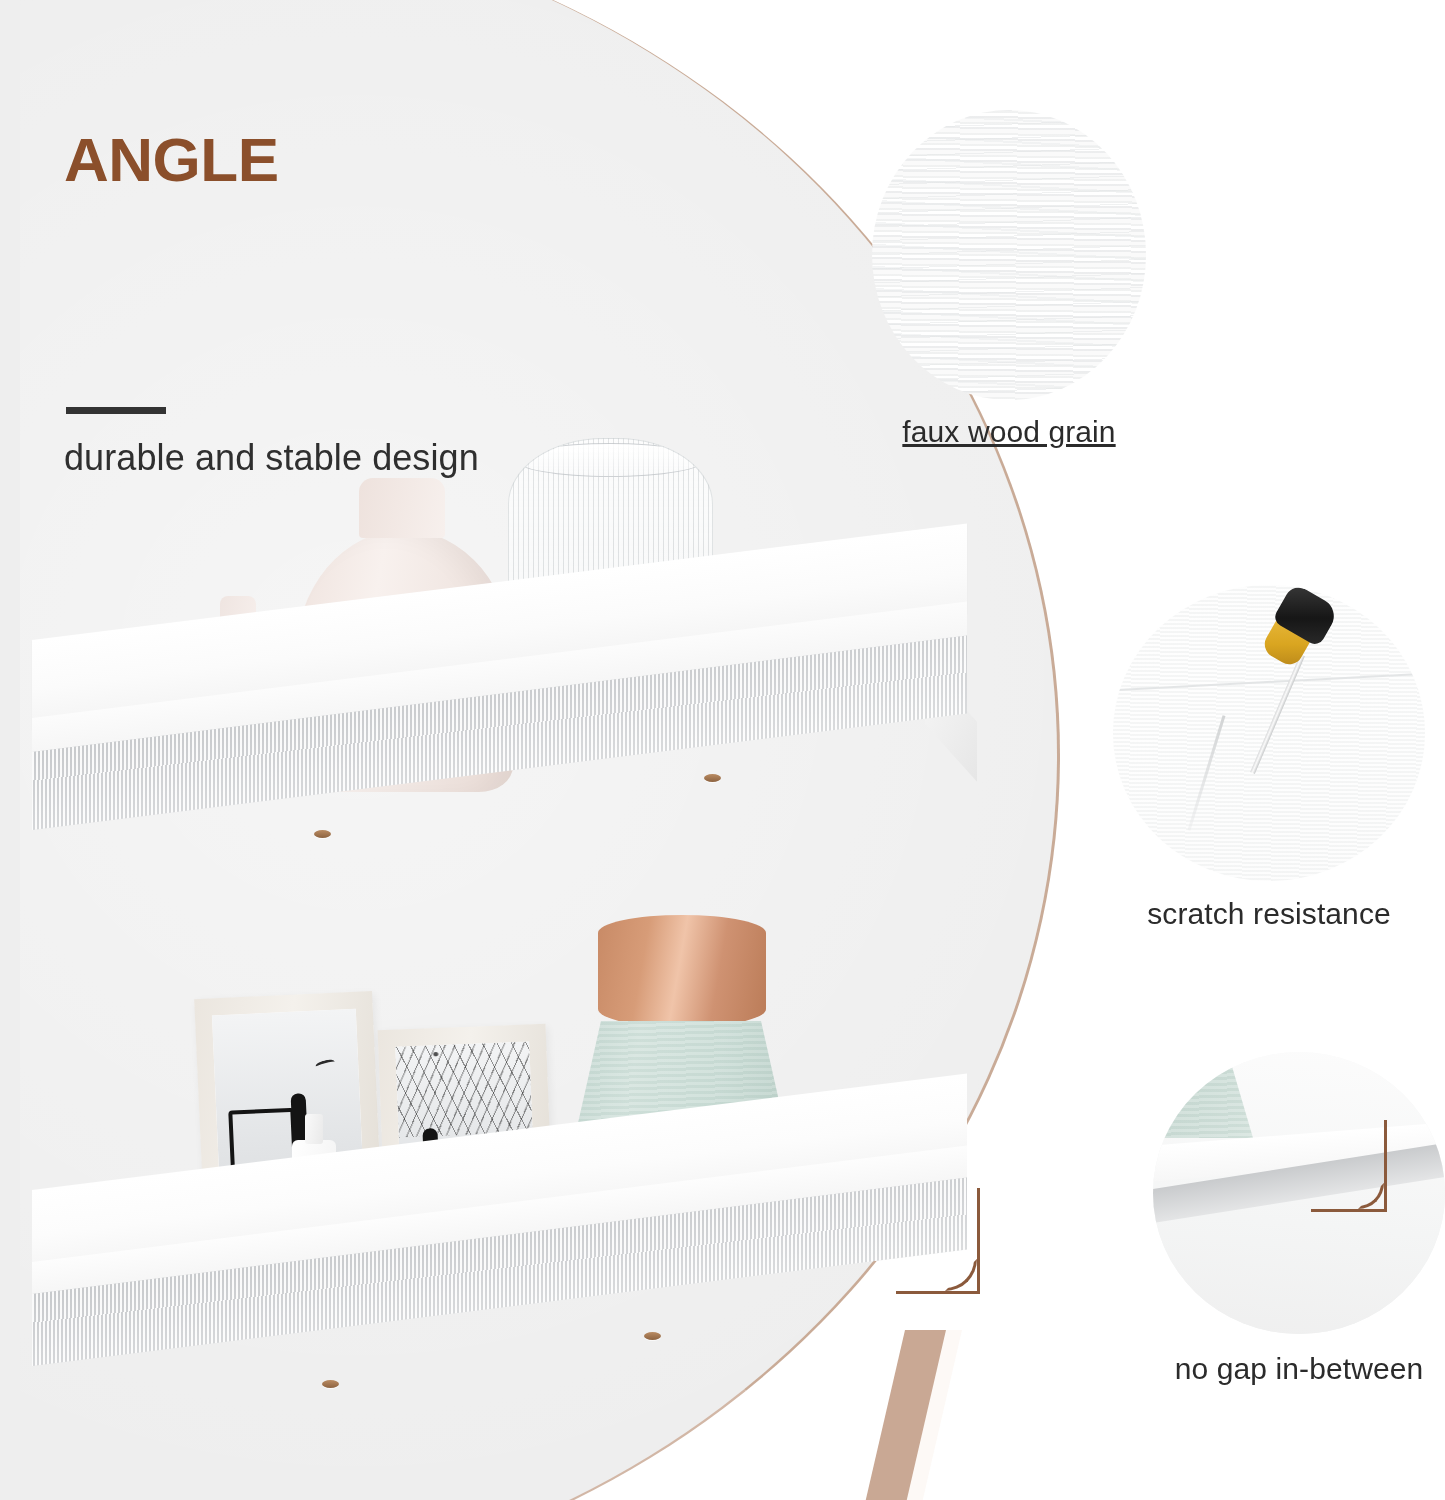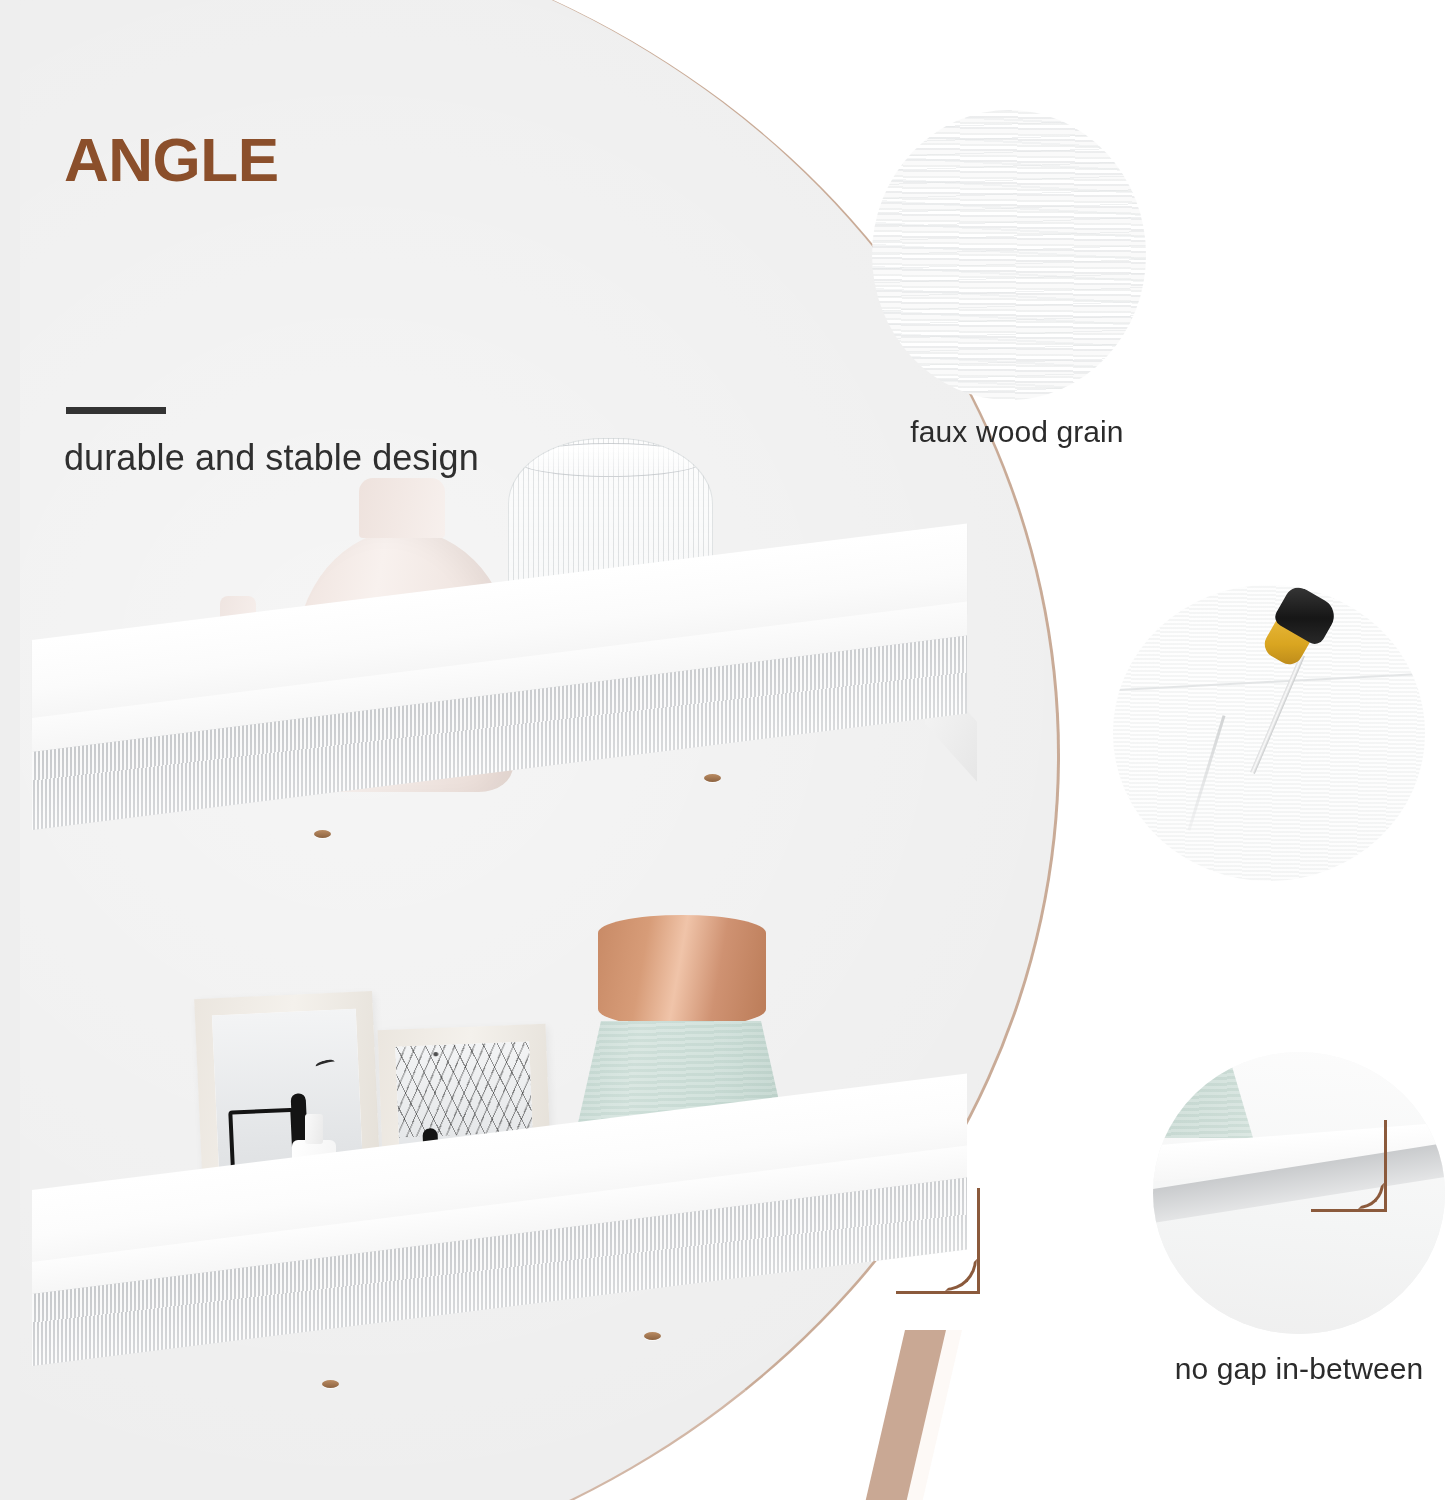--- a/index.html
+++ b/index.html
@@ -295,21 +295,21 @@
         rgba(250,250,250,1) 5px 9px,
         rgba(235,236,237,.9) 9px 11px) ,
       linear-gradient(180deg,#fdfdfd,#f6f7f7);
   }
   .c1 .disc::after{
     content:""; position:absolute; inset:0;
     background:
       repeating-linear-gradient(-2deg, rgba(228,230,231,.55) 0 1px, rgba(255,255,255,0) 1px 14px),
       repeating-linear-gradient(3deg, rgba(233,235,236,.5) 0 2px, rgba(255,255,255,0) 2px 22px);
   }
-  .c1 .cap-label{ left:18px; top:305px; width:254px; }
+  .c1 .cap-label{ left:10px; top:305px; width:254px;text-decoration:underline; }
 
   
   .c2{ left:1113px; top:585px; width:312px; height:350px; }
   .c2 .disc{
     width:312px; height:296px;
     background:
       repeating-linear-gradient(2deg, rgba(255,255,255,.85) 0 2px, rgba(244,245,245,.9) 2px 4px),
       linear-gradient(168deg,#f2f3f3 0%,#fbfbfb 34%,#f5f6f6 58%,#eeefef 100%);
   }
   .c2 .surf-line{
@@ -478,20 +478,21 @@
   </div>
 
   <div class="callout c2">
     <div class="disc">
       <div class="surf-line"></div>
       <div class="scratch"></div>
       <div class="sd-shaft"></div>
       <div class="sd-collar"></div>
       <div class="sd-grip"></div>
     </div>
+    <div class="cap-label">scratch resistance</div>
   </div>
 
   <div class="callout c3">
     <div class="disc">
       <div class="c3-wall"></div>
       <div class="c3-mint"></div>
       <div class="c3-shelf-face"></div>
       <div class="c3-shelf-under"></div>
       <div class="c3-angle">
         <div class="v"></div>

